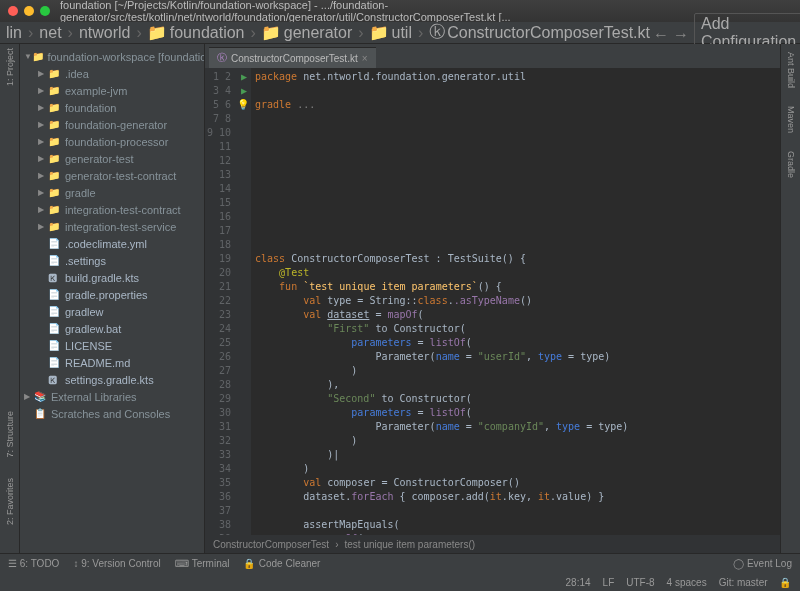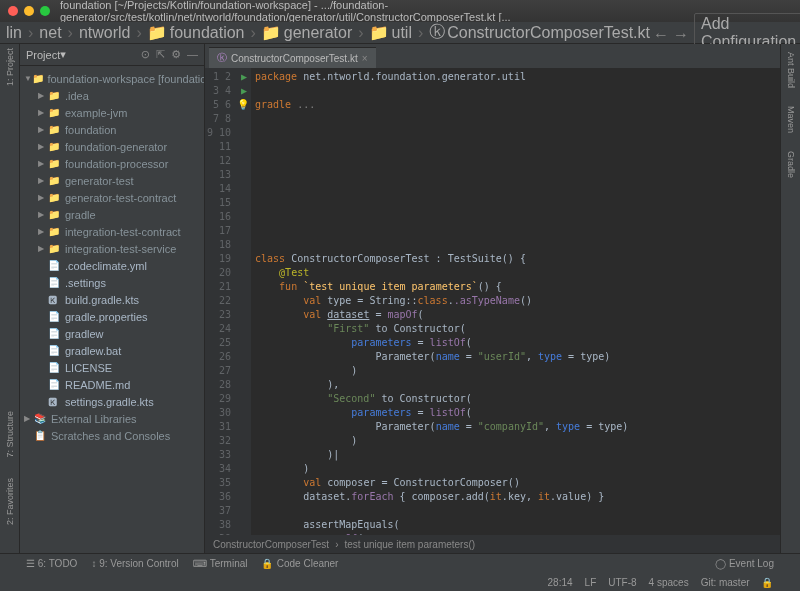--- a/index.html
+++ b/index.html
@@ -155,21 +155,21 @@
   align-items: center;
   padding-left: 8px;
   gap: 6px;
 }
 .statusbar {
   height: 20px;
   background: #3c3f41;
   border-top: 1px solid #282828;
   display: flex;
   align-items: center;
-  padding: 0 26px;
+  padding: 0 8px;
   font-size: 10px;
   font-family: -apple-system, sans-serif;
   color: #999;
   gap: 14px;
 }
 .statusbar .right { margin-left: auto; display: flex; gap: 12px; }
 .bulb { color: #ffc66d; }
 .indent-1 { padding-left: 18px; }
 .ticon { color: #6e8a52; }
 </style>
@@ -223,29 +223,20 @@
 
   <div class="left-rail">
     <div class="rail-label">1: Project</div>
     <div style="flex:1"></div>
     <div class="rail-label">7: Structure</div>
     <div class="rail-label">2: Favorites</div>
     <div style="height:8px"></div>
   </div>
 
   <div class="sidebar">
-    <div class="sidebar-header">
-      <span>Project</span> ▾
-      <div class="hicons">
-        <span>⊙</span>
-        <span>⇱</span>
-        <span>⚙</span>
-        <span>—</span>
-      </div>
-    </div>
     <div class="tree">
       <div class="tree-row">
           <span class="arrow">▼</span>
           <span class="ficon">📁</span>
           <span class="folder">foundation-workspace [foundation</span>
         </div>
       <div class="tree-row indent-1">
           <span class="arrow">▶</span>
           <span class="ficon">📁</span>
           <span class="folder">.idea</span>

